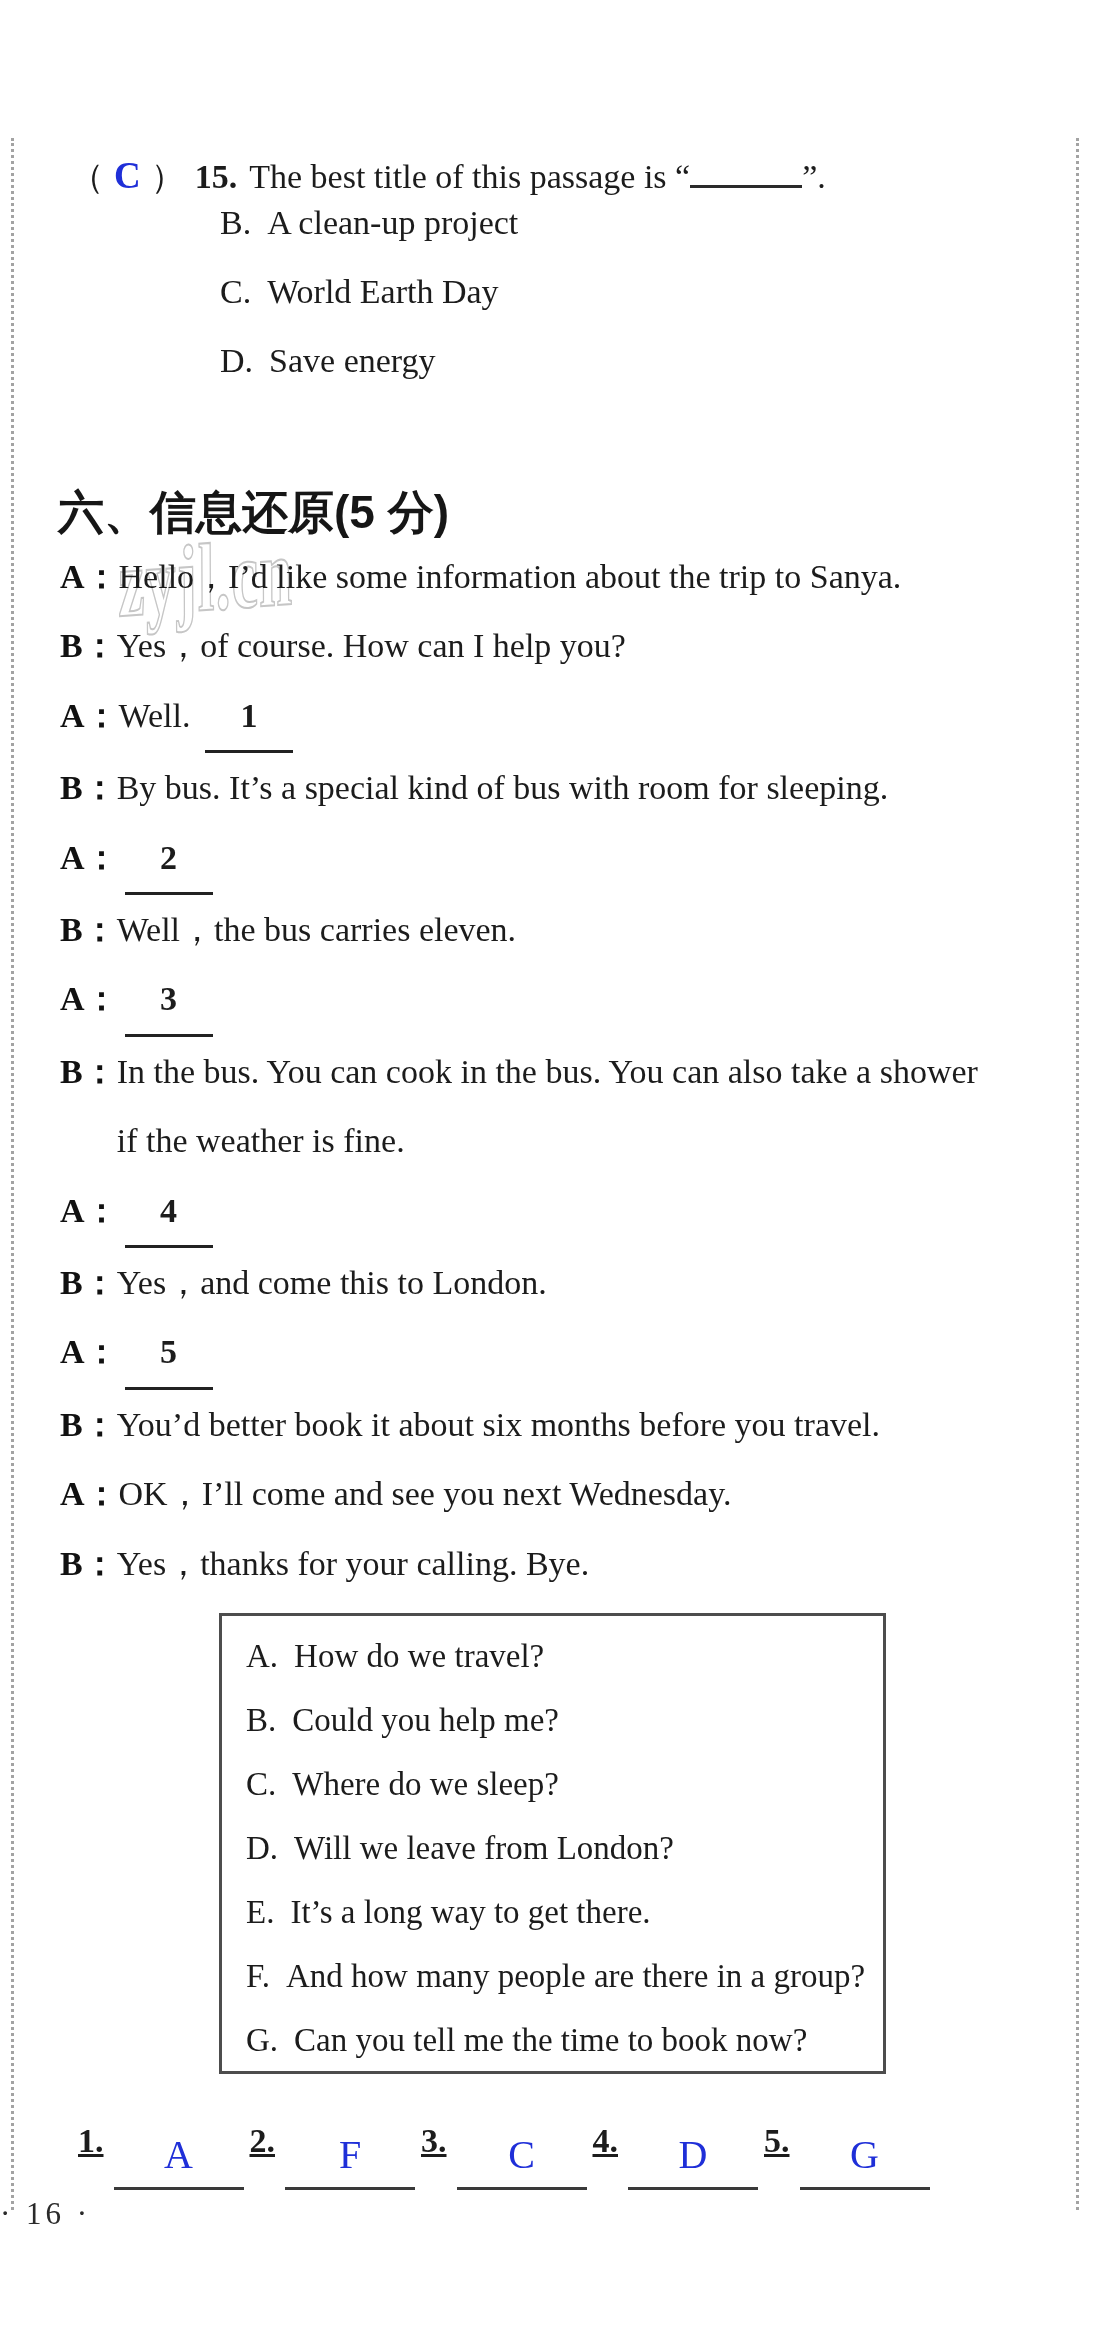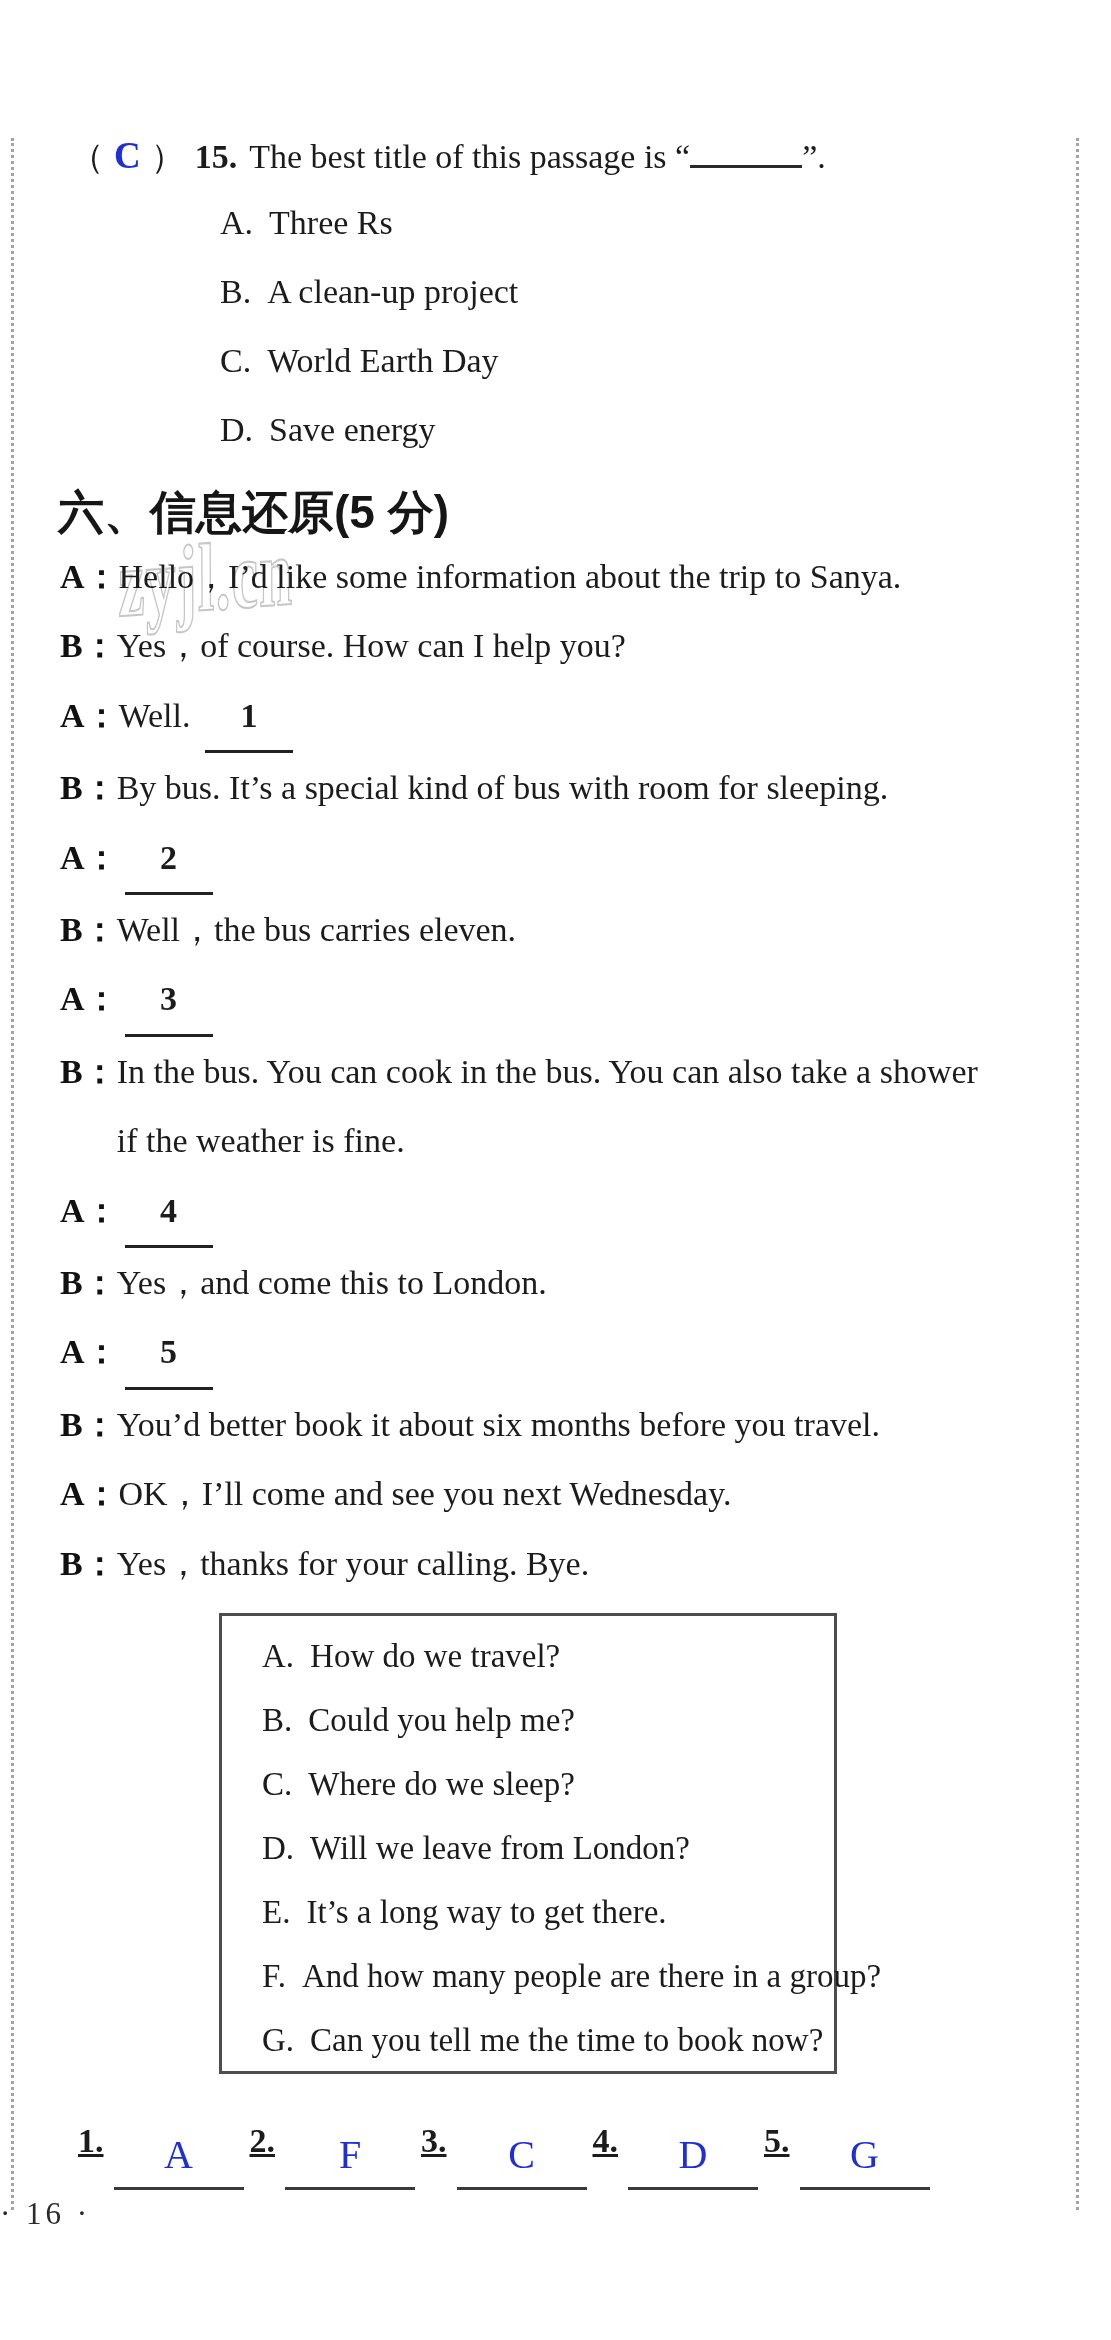--- a/index.html
+++ b/index.html
@@ -11,42 +11,42 @@
   .edge.left{left:11px;}
   .edge.right{left:1076px;}
   .watermark{
     position:absolute;left:118px;top:528px;z-index:0;pointer-events:none;
     font-size:96px;font-weight:bold;letter-spacing:2px;
     color:rgba(255,255,255,0);-webkit-text-stroke:2px #c6c6c6;
     transform:rotate(-4deg) scaleX(0.62) skewX(-6deg);transform-origin:left top;
   }
   .content{position:relative;z-index:1;}
   
-  .title-line{position:absolute;left:60px;top:132px;font-size:34px;line-height:48px;white-space:nowrap;}
+  .title-line{position:absolute;left:60px;top:152px;font-size:34px;line-height:48px;white-space:nowrap;}
   .paren{padding:0 10px;}
   .ans-c{color:#1f2fd8;font-size:37px;font-weight:bold;}
   .qnum{font-weight:bold;margin-right:12px;}
   .stem-blank{display:inline-block;width:112px;border-bottom:3px solid #2a2a2a;}
   
   .q15-options{position:absolute;left:220px;top:188px;font-size:34px;}
   .q15-options .opt{line-height:69px;white-space:nowrap;}
   .opt-label{margin-right:16px;}
   
   .section-title{position:absolute;left:58px;top:482px;font-size:46px;font-weight:bold;
     font-family:"Liberation Sans","DejaVu Sans",sans-serif;color:#161616;}
   
   .dialogue{position:absolute;left:60px;top:542px;width:1000px;font-size:34px;}
   .dline{display:flex;line-height:69.4px;}
   .spk{flex:0 0 52px;font-weight:bold;color:#111;}
   .dtext{flex:1;white-space:pre-line;}
   .blank{display:inline-block;width:88px;border-bottom:3px solid #222;text-align:center;margin-left:6px;}
   .bnum{font-weight:bold;}
   
-  .obox{position:absolute;left:219px;top:1613px;width:618px;height:461px;
-    border:3px solid #4d4d4d;box-sizing:border-box;padding:8px 0 0 40px;}
+  .obox{position:absolute;left:219px;top:1613px;width:667px;height:461px;
+    border:3px solid #4d4d4d;box-sizing:border-box;padding:8px 0 0 24px;}
   .obox .bitem{line-height:64px;font-size:33px;white-space:nowrap;}
   
   .answers{position:absolute;left:78px;top:2122px;white-space:nowrap;font-size:34px;}
   .aitem{display:inline-block;margin-right:6px;text-decoration:underline;}
   .anum{font-weight:bold;margin-right:10px;}
   .aline{display:inline-block;width:130px;height:58px;border-bottom:3px solid #3a3a3a;
     text-align:center;vertical-align:-14px;}
   .alet{color:#1f2fd8;font-size:40px;position:relative;top:2px;}
   
   .footer{position:absolute;left:0;top:2196px;width:1111px;text-align:left;
@@ -59,21 +59,20 @@
 <div class="edge right"></div>
 <div class="watermark">zyjl.cn</div>
 
 <div class="content">
 
   <div class="title-line">
     <span class="paren">（</span><span class="ans-c">C</span><span class="paren">）</span><span class="qnum">15.</span><span>The best title of this passage is “</span><span class="stem-blank"></span><span>”.</span>
   </div>
 
   <div class="q15-options">
-      <div class="opt"><span class="opt-label">A.</span><span>Three Rs</span></div>
       <div class="opt"><span class="opt-label">B.</span><span>A clean-up project</span></div>
       <div class="opt"><span class="opt-label">C.</span><span>World Earth Day</span></div>
       <div class="opt"><span class="opt-label">D.</span><span>Save energy</span></div>
     </div>
 
   <div class="section-title">六、信息还原(5 分)</div>
 
   <div class="dialogue">
       <div class="dline">
         <span class="spk">A：</span>

